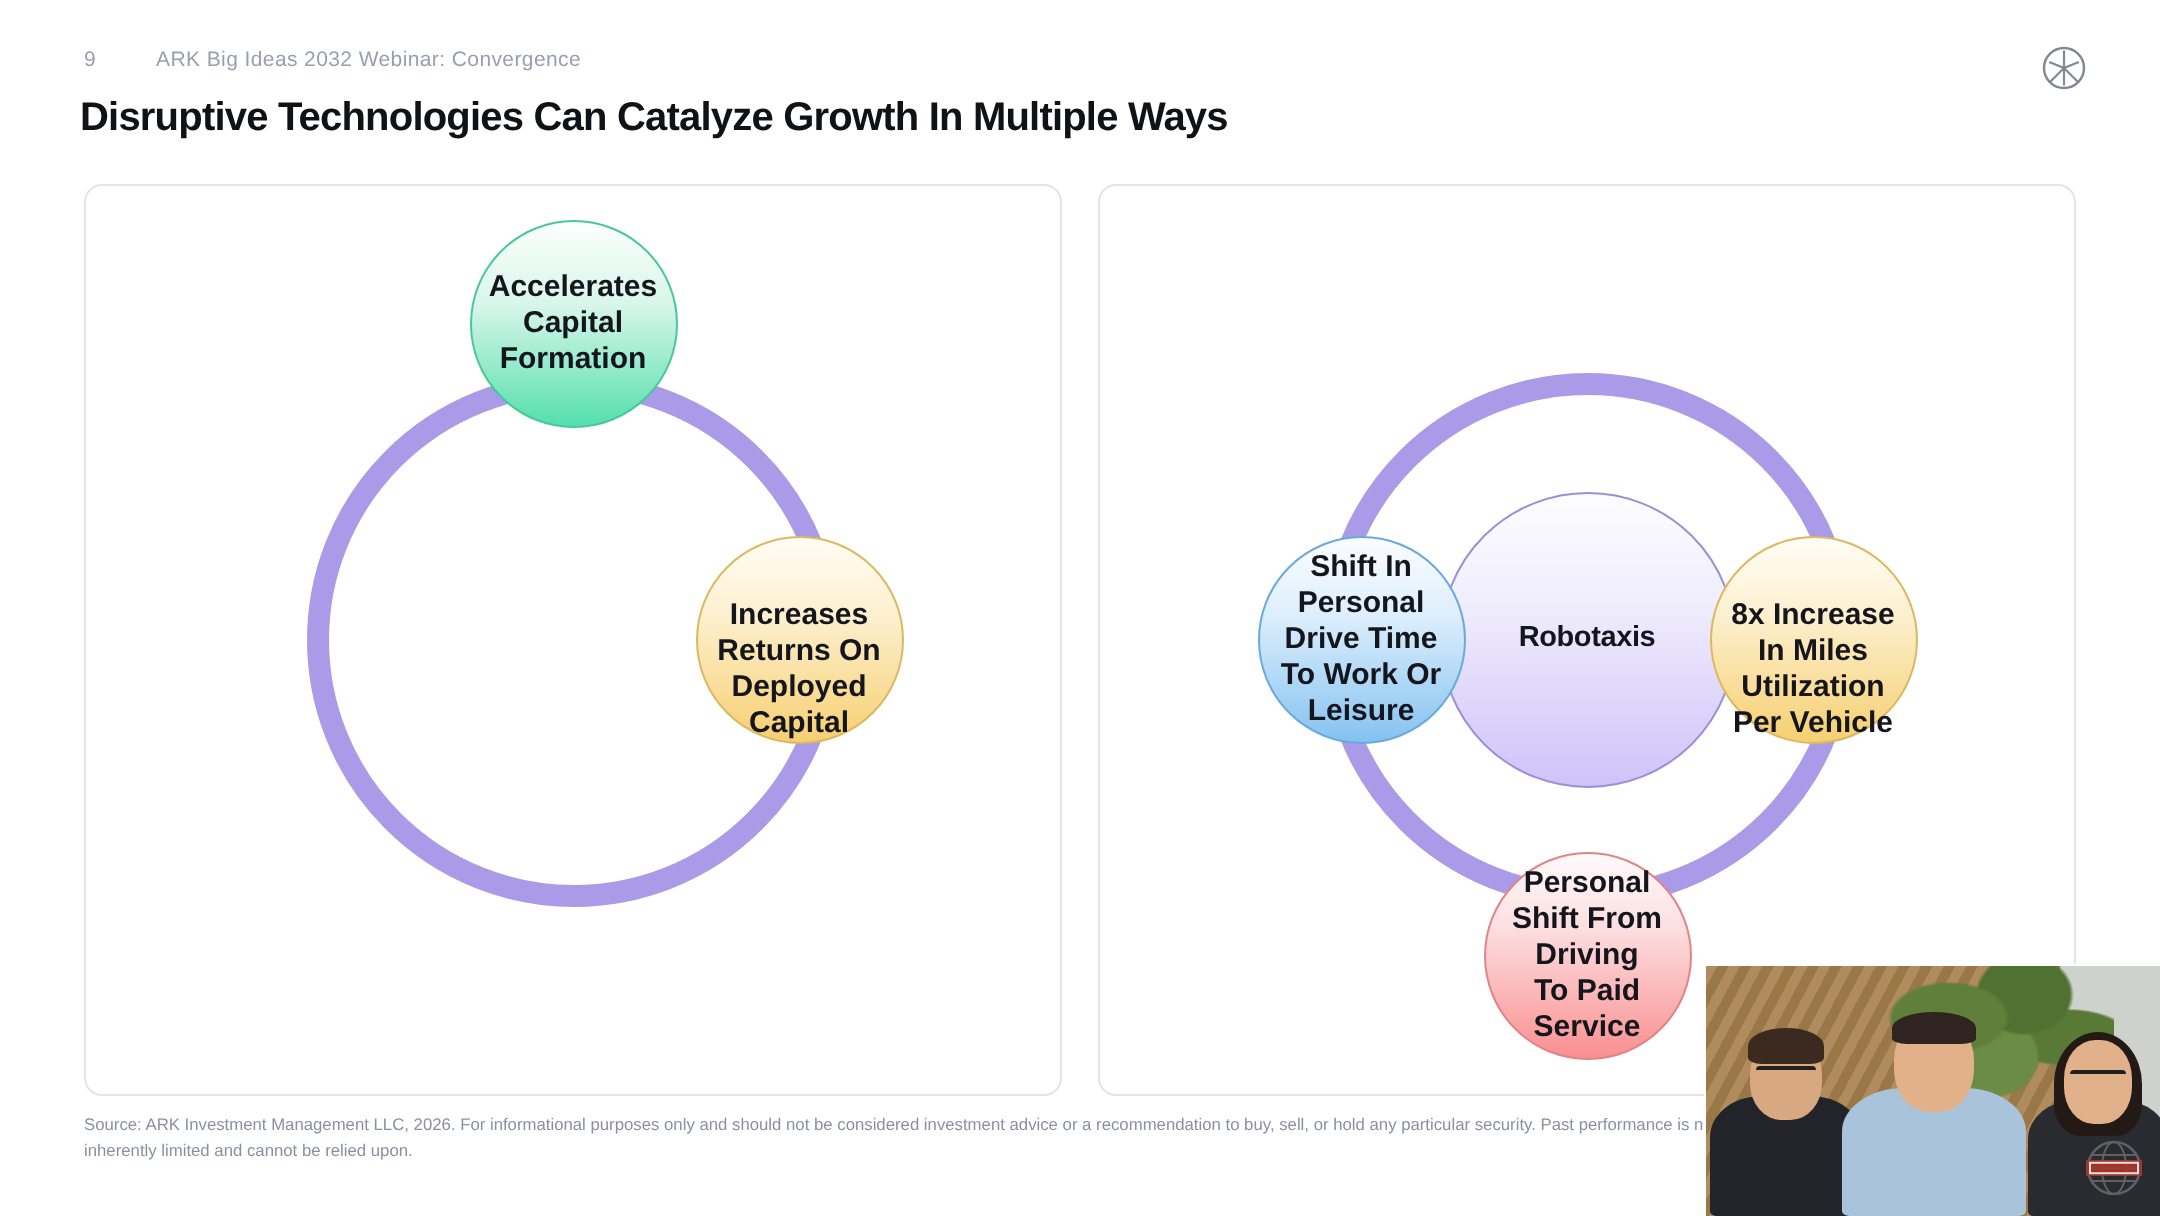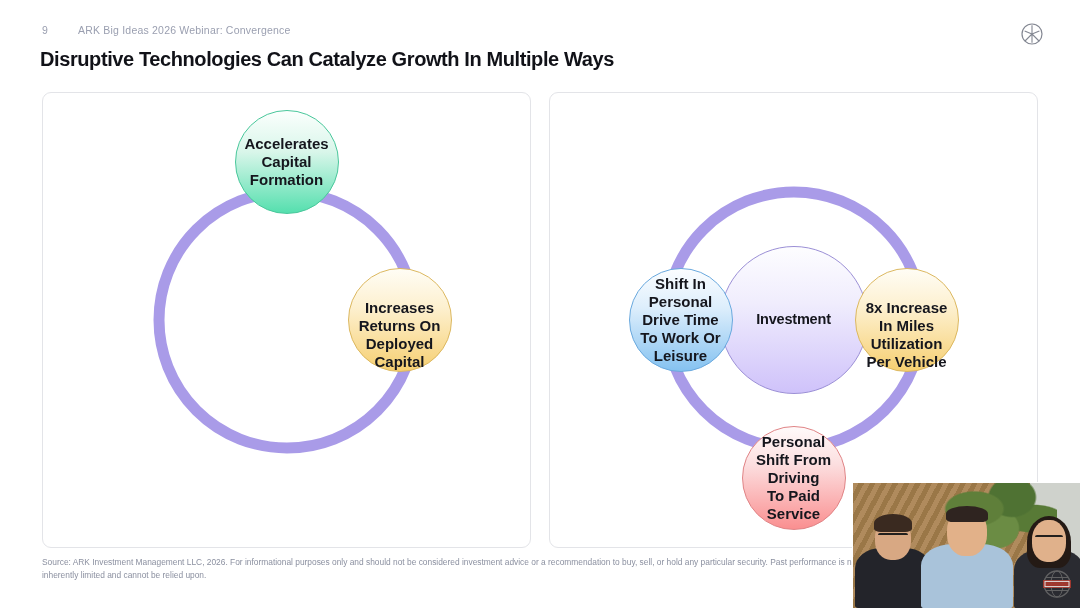--- a/index.html
+++ b/index.html
@@ -271,21 +271,21 @@
     opacity: .85;
   }
 </style>
 </head>
 <body>
 
 <div class="slide">
 
   <div class="header">
     <span class="page-num">9</span>
-    <span class="deck-name">ARK Big Ideas 2026 Webinar: Convergence</span>
+    <span class="deck-name">ARK Big Ideas 2032 Webinar: Convergence</span>
   </div>
 
   <span class="ark-logo">
     <svg viewBox="0 0 24 24" width="24" height="24">
       <circle cx="12" cy="12" r="10" fill="none" stroke="#5a5f6e" stroke-width="1.2"></circle>
       <path d="M12 3.2 L12 20.8 M12 12 L5 19 M12 12 L19 19 M12 12 L4.6 9 M12 12 L19.4 9" fill="none" stroke="#5a5f6e" stroke-width="1.1"></path>
     </svg>
   </span>
 
   <h1 class="slide-title">Disruptive Technologies Can Catalyze Growth In Multiple Ways</h1>
@@ -311,21 +311,21 @@
       </div>
     </div>
 
     <div class="panel">
       <div class="wheel">
         <svg class="ring" viewBox="0 0 300 300">
           <circle cx="150" cy="150" r="128" fill="none" stroke="#a99be8" stroke-width="11"></circle>
         </svg>
 
         <div class="node center">
-          <span class="label">Investment</span>
+          <span class="label">Robotaxis</span>
         </div>
 
 
         <div class="node satellite left">
           <span class="label">Shift In<br>Personal<br>Drive Time<br>To Work Or<br>Leisure</span>
         </div>
 
         <div class="node satellite right">
           <span class="label">8x Increase<br>In Miles<br>Utilization<br>Per Vehicle</span>
         </div>

